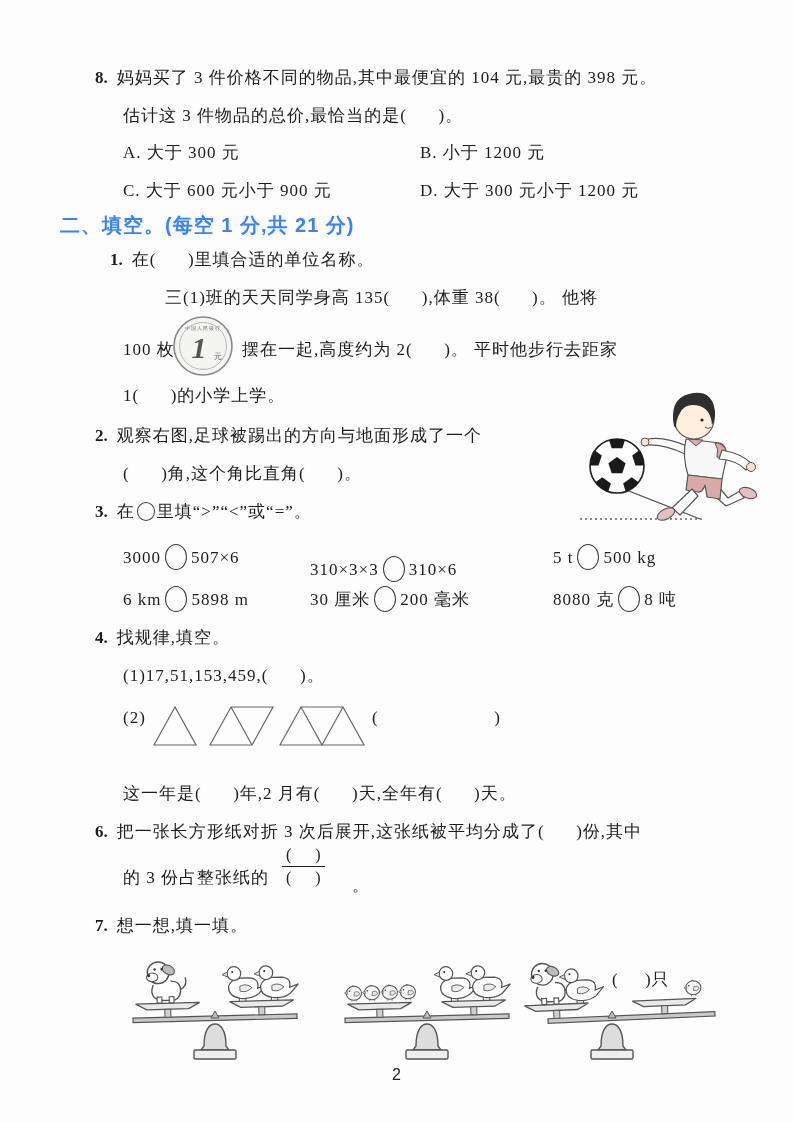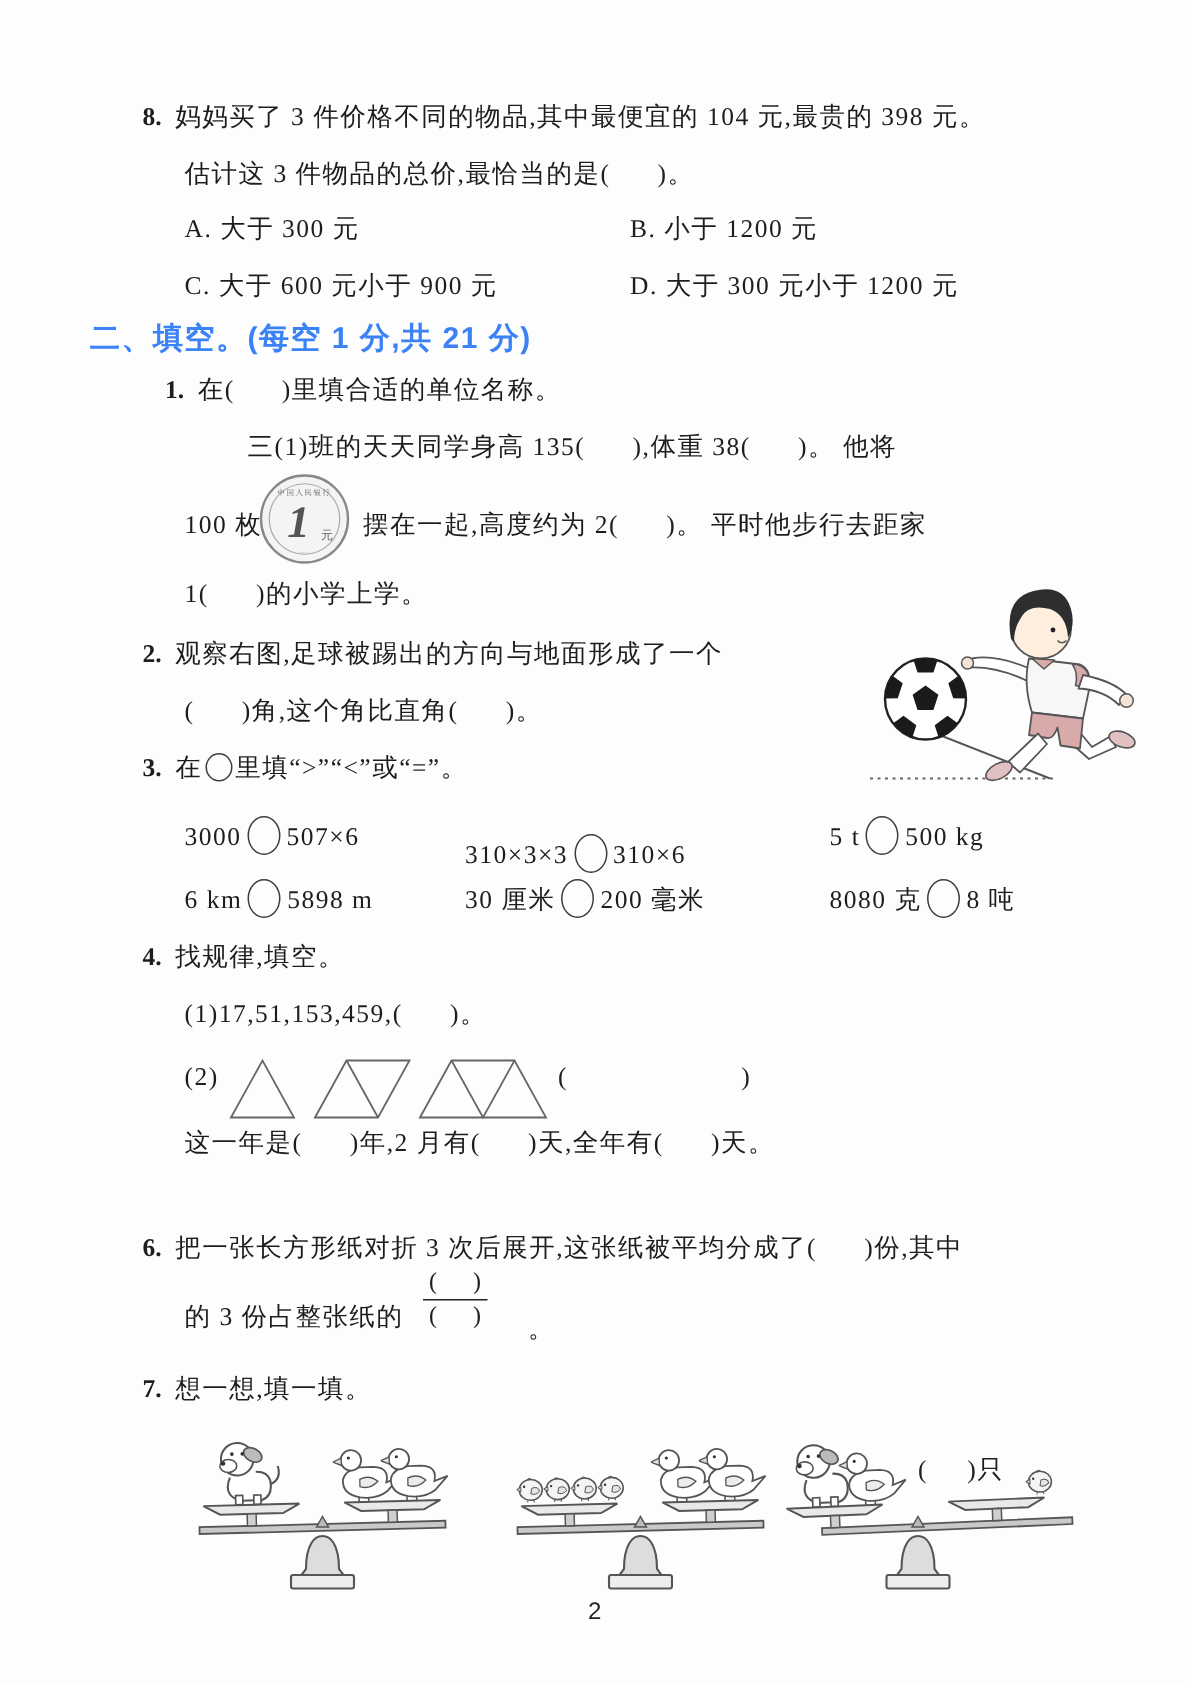--- a/index.html
+++ b/index.html
@@ -121,21 +121,21 @@
       </g>
       <g>
         <path d="M128 47 L149 9 L191 9 L212 47 Z" transform="translate(0,0)"></path>
         <path d="M149 9 L170 47 L191 9"></path>
       </g>
     </g>
   </svg>
 
   <div class="line" style="left:372px;top:708px;">(                      )</div>
 
-  <div class="line" style="left:123px;top:752px;">这一年是(      )年,2 月有(      )天,全年有(      )天。</div>
+  <div class="line" style="left:123px;top:784px;">这一年是(      )年,2 月有(      )天,全年有(      )天。</div>
 
   <div class="line" style="left:95px;top:822px;"><span class="qnum">6.</span><span>把一张长方形纸对折 3 次后展开,这张纸被平均分成了(      )份,其中</span></div>
   <div class="line" style="left:123px;top:868px;">的 3 份占整张纸的</div>
   <div class="frac" style="left:282px;top:846px;">
     <span class="num">(      )</span>
     <span class="den">(      )</span>
   </div>
   <div class="line" style="left:352px;top:876px;">。</div>
 
   <div class="line" style="left:95px;top:916px;"><span class="qnum">7.</span><span>想一想,填一填。</span></div>

